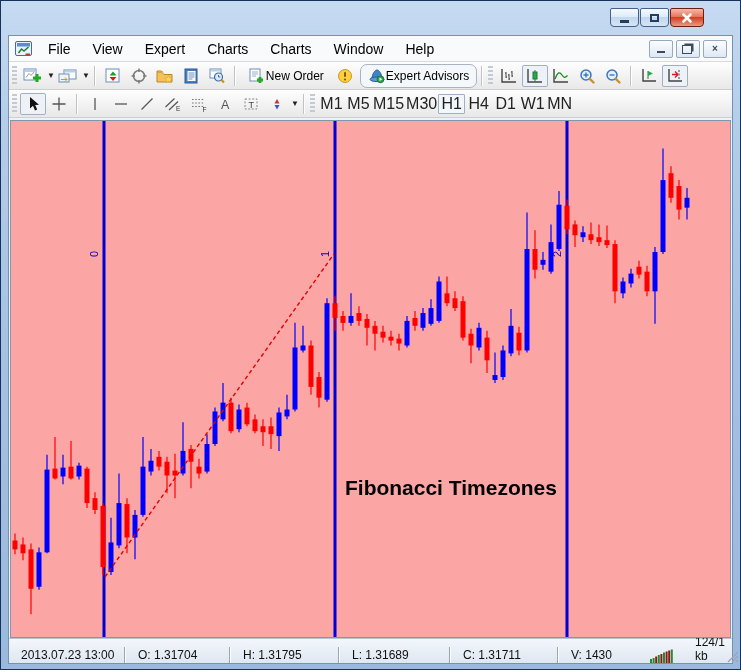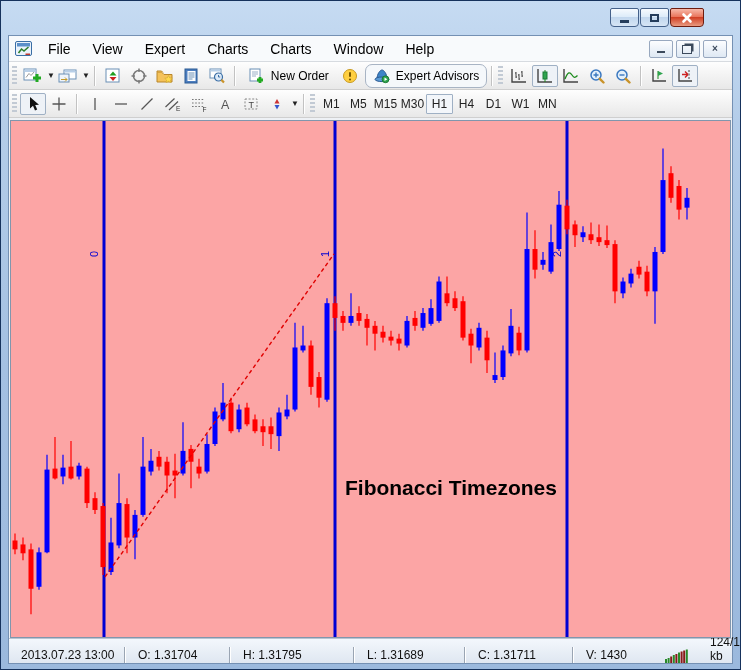--- a/index.html
+++ b/index.html
@@ -22,30 +22,30 @@
   .mdi-btn{width:22px;height:16px;border:1px solid #98a8bf;border-radius:2px;background:linear-gradient(#fcfdff,#dee8f3);display:flex;align-items:center;justify-content:center;}
   .mdi-min{width:8px;height:2px;background:#3c4a5c;margin-top:7px;}
   .mdi-restore{width:8px;height:7px;border:1px solid #3c4a5c;box-shadow:2px -2px 0 -0.5px #3c4a5c;margin:2px 2px 0 0;}
   .mdi-x{font-size:10px;line-height:10px;color:#3c4a5c;font-weight:bold;}
   .toolbar{height:27px;background:linear-gradient(#fefefe,#e8e8e8);border-bottom:1px solid #cfcfcf;display:flex;align-items:center;padding:0 2px;}
   .grip{width:5px;height:20px;margin:0 3px 0 1px;background:repeating-linear-gradient(180deg,#c2cad4 0 2px,transparent 2px 4px);}
   .tb-btn{width:26px;height:22px;display:flex;align-items:center;justify-content:center;border:1px solid transparent;border-radius:2px;box-sizing:border-box;flex:none;}
   .tb-btn.pressed{border-color:#9fb0c4;background:#eef2f7;}
   .sep{width:1px;height:20px;background:#c2c2c2;border-right:1px solid #ffffff;margin:0 4px;flex:none;}
   .caret{font-size:8px;color:#222;margin-left:1px;}
-  .text-btn{display:flex;align-items:center;gap:5px;padding:0 7px;height:22px;font-size:12px;color:#000;border:1px solid transparent;border-radius:2px;flex:none;}
+  .text-btn{display:flex;align-items:center;padding:0 7px;height:22px;font-size:12px;color:#000;border:1px solid transparent;border-radius:2px;flex:none;}
   .ea-btn{border-color:#a8b4c4;background:#f5f8fb;margin-left:2px;border-radius:7px;}
   .tf-group{display:flex;}
-  .tf-btn{min-width:27px;height:20px;font-size:12px;display:flex;align-items:center;justify-content:center;color:#222;border:1px solid transparent;border-radius:1px;box-sizing:border-box;}
+  .tf-btn{min-width:27px;height:20px;font-size:16px;display:flex;align-items:center;justify-content:center;color:#222;border:1px solid transparent;border-radius:1px;box-sizing:border-box;}
   .tf-btn.active{border-color:#9fb0c4;background:#f3f6fa;text-align:center;}
   .chart-wrap{flex:1;margin:2px 1px 0 1px;border:1px solid #8096ad;background:#fca5a5;position:relative;overflow:hidden;}
   #chart-svg{position:absolute;inset:0;width:100%;height:100%;}
   .statusbar{height:24px;background:linear-gradient(#f3f7fc,#dfe7f1);border-top:1px solid #b9c4d2;display:flex;align-items:flex-end;font-size:12px;color:#101010;}
   .status-field{padding-left:12px;box-sizing:border-box;flex:none;white-space:nowrap;}
-  .sf0{width:115px;}.sf1{width:103px;}.sf2{width:122px;}.sf3{width:109px;}.sf4{width:106px;}.sf5{width:64px;}
+  .sf0{width:115px;}.sf1{width:103px;}.sf2{width:107px;}.sf3{width:109px;}.sf4{width:106px;}.sf5{width:64px;}
   .status-sep{width:1px;height:16px;background:#9aa5b3;border-right:1px solid #fff;flex:none;}
   .hist-icon{margin-left:26px;display:flex;align-items:flex-end;}
   .conn{margin-left:22px;}
   .resize-grip{margin-left:auto;margin-right:2px;display:flex;}
 </style>
 </head>
 <body>
 
 <div class="frame">
 

